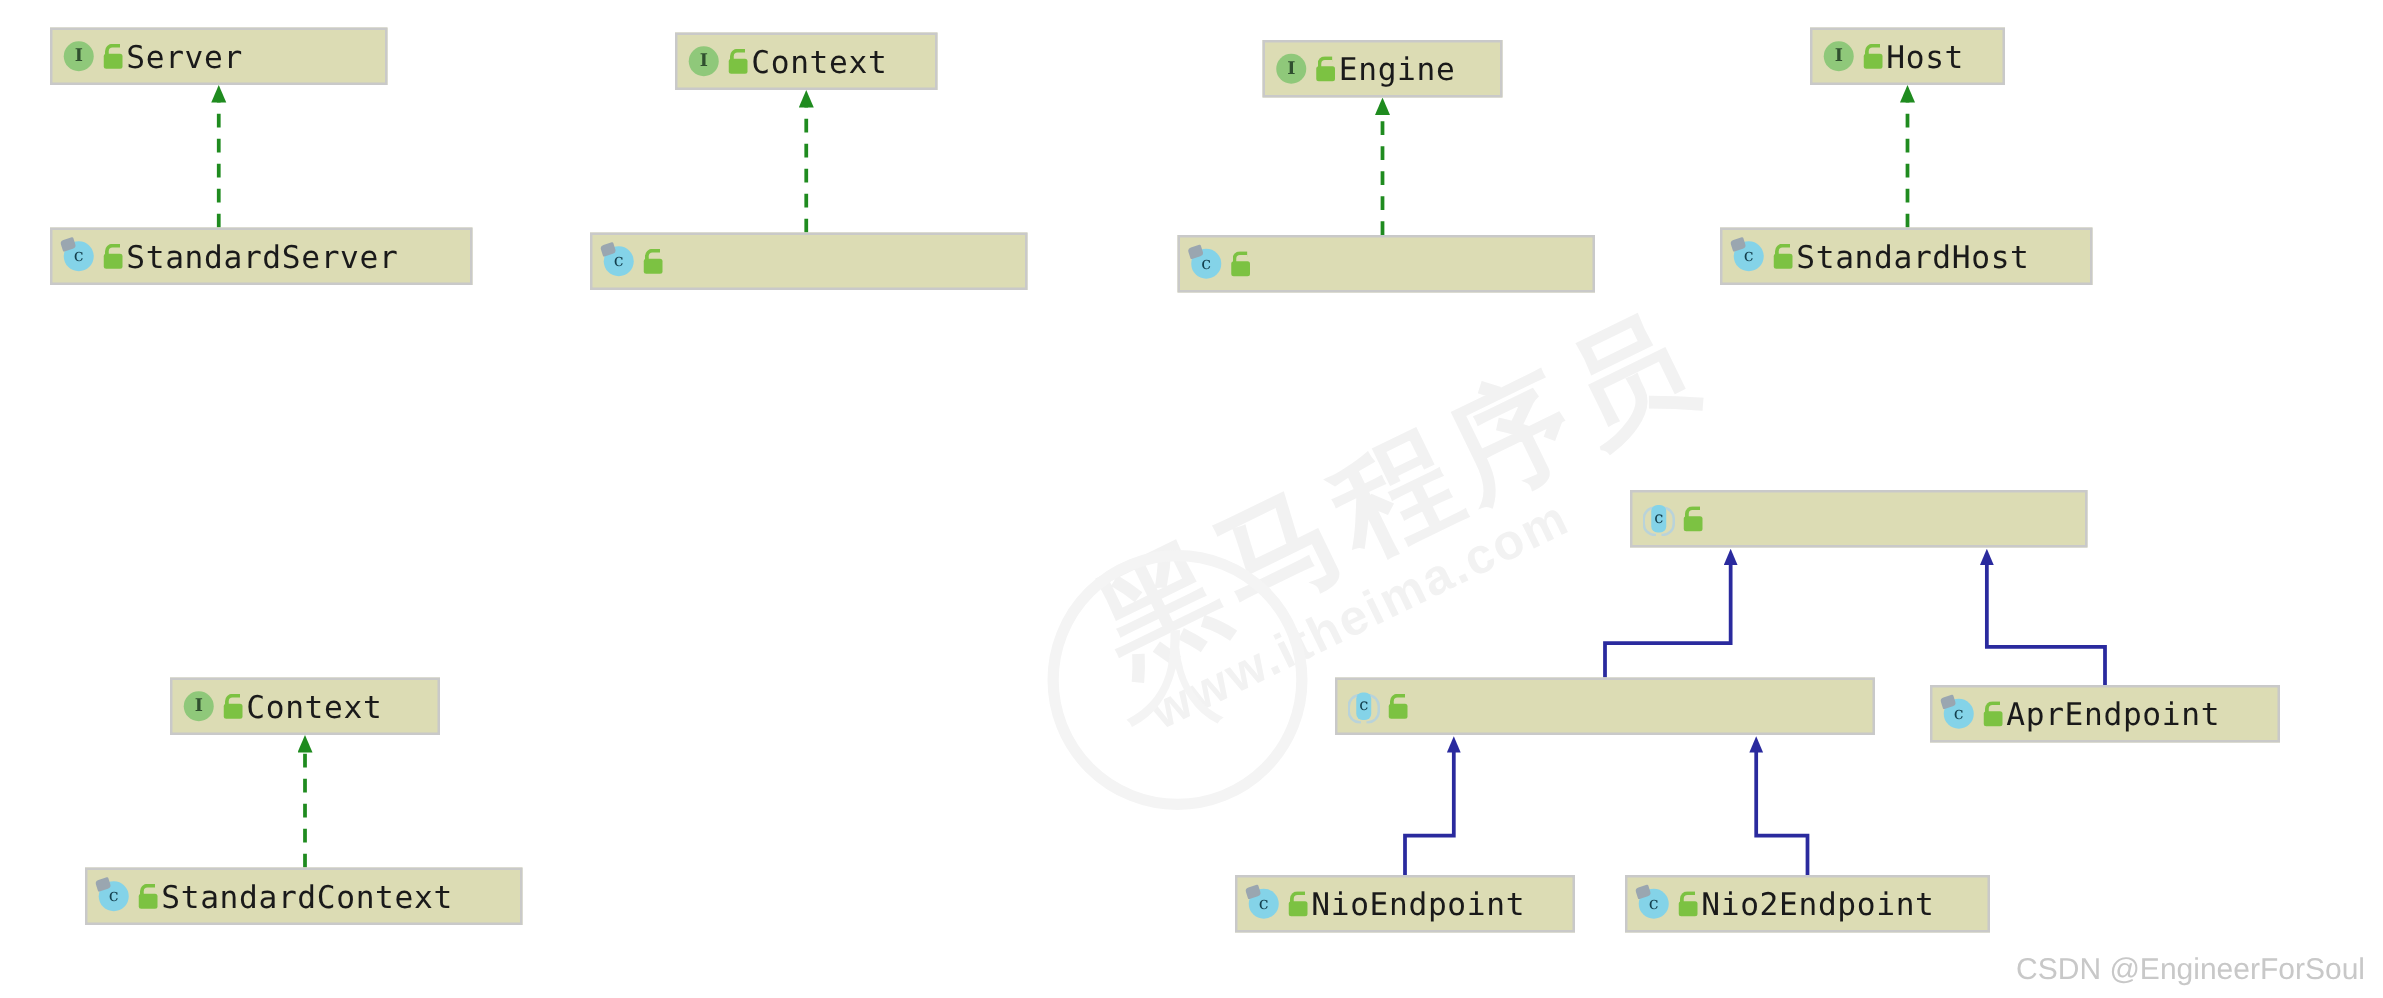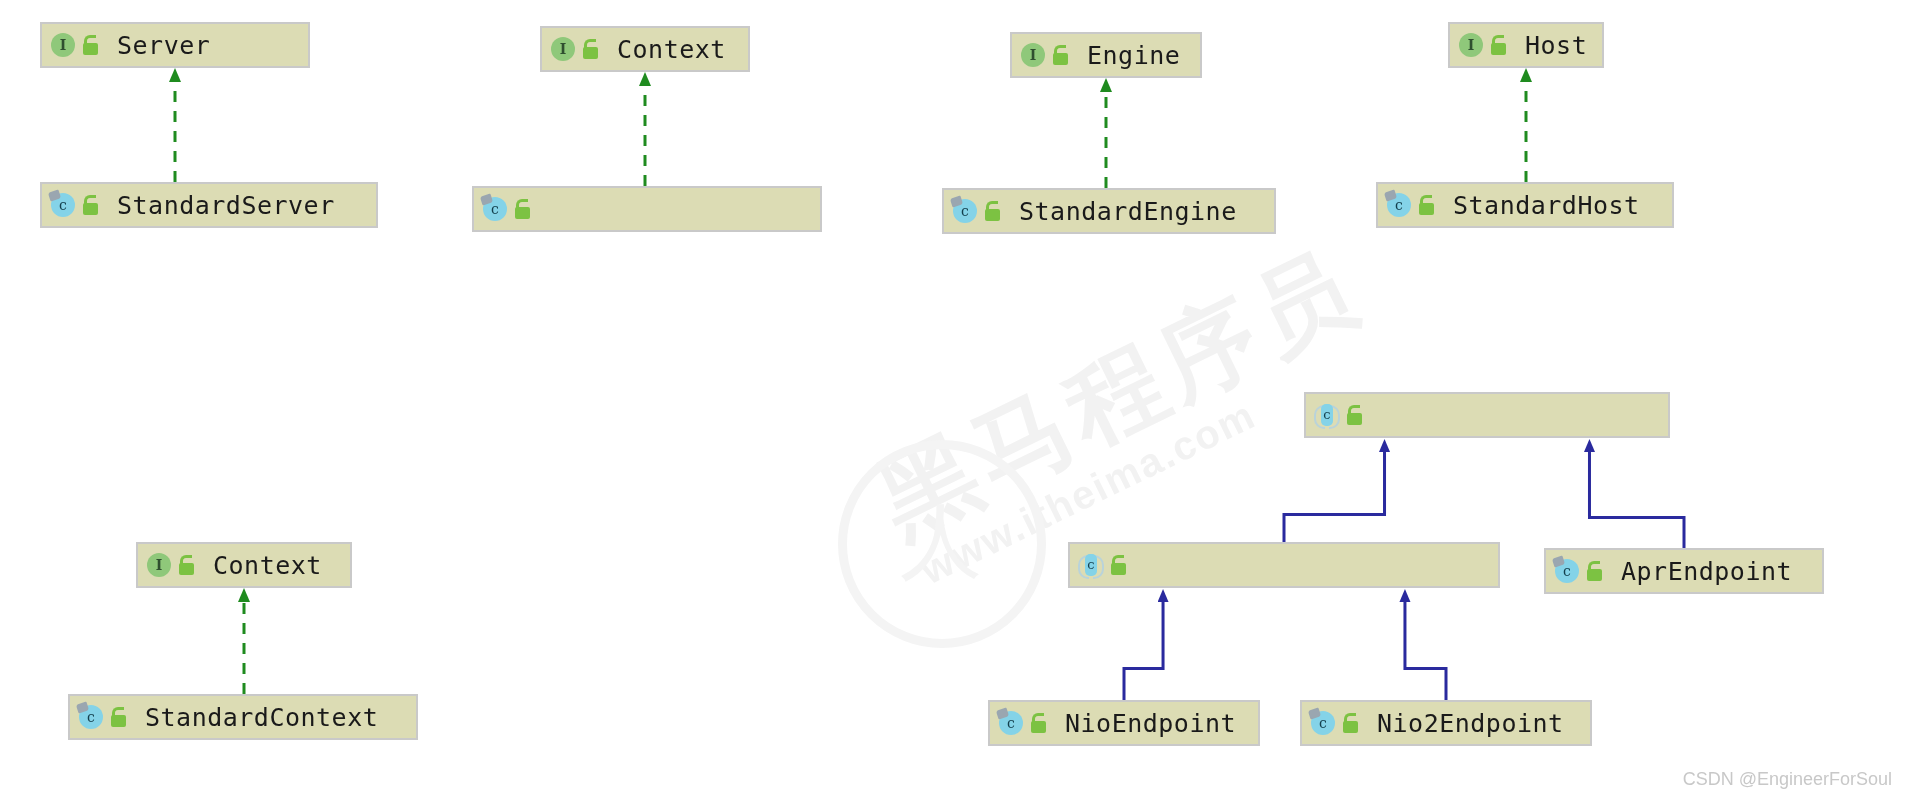--- a/index.html
+++ b/index.html
@@ -79,21 +79,21 @@
     align-items: center;
     height: 46px;
     padding: 0 14px 0 8px;
     white-space: nowrap;
   }
   .node .label {
     font-family: "DejaVu Sans Mono", monospace;
     font-size: 25px;
     color: #1a1a1a;
     letter-spacing: 0.5px;
-    margin-left: 16px;
+    margin-left: 0;
   }
 
   
   .ico {
     position: relative;
     width: 26px;
     height: 26px;
     flex: 0 0 26px;
   }
 
@@ -208,21 +208,21 @@
     border-bottom: 0;
     border-right: 0;
     border-radius: 6px 0 0 0;
   }
 
   
   .credit {
     position: absolute;
     right: 14px;
     bottom: 8px;
-    font-size: 18px;
+    font-size: 24px;
     color: #c8c8c8;
     font-family: "Liberation Sans", sans-serif;
     white-space: nowrap;
     text-align: center;
   }
 </style>
 </head>
 <body>
 
 <div id="diagram">
@@ -314,21 +314,20 @@
       <div class="node" style="left: 942px; top: 188px; width: 334px;">
         <span class="ico ico-class">
           <span class="disc"></span>
           <span class="notch"></span>
           <span class="glyph">c</span>
         </span>
         <span class="lock">
           <span class="shackle"></span>
           <span class="body"></span>
         </span>
-        <span class="label">StandardEngine</span>
       </div>
       <div class="node" style="left: 1448px; top: 22px; width: 156px;">
         <span class="ico ico-interface">
           <span class="disc"></span>
           <span class="glyph">I</span>
         </span>
         <span class="lock">
           <span class="shackle"></span>
           <span class="body"></span>
         </span>

